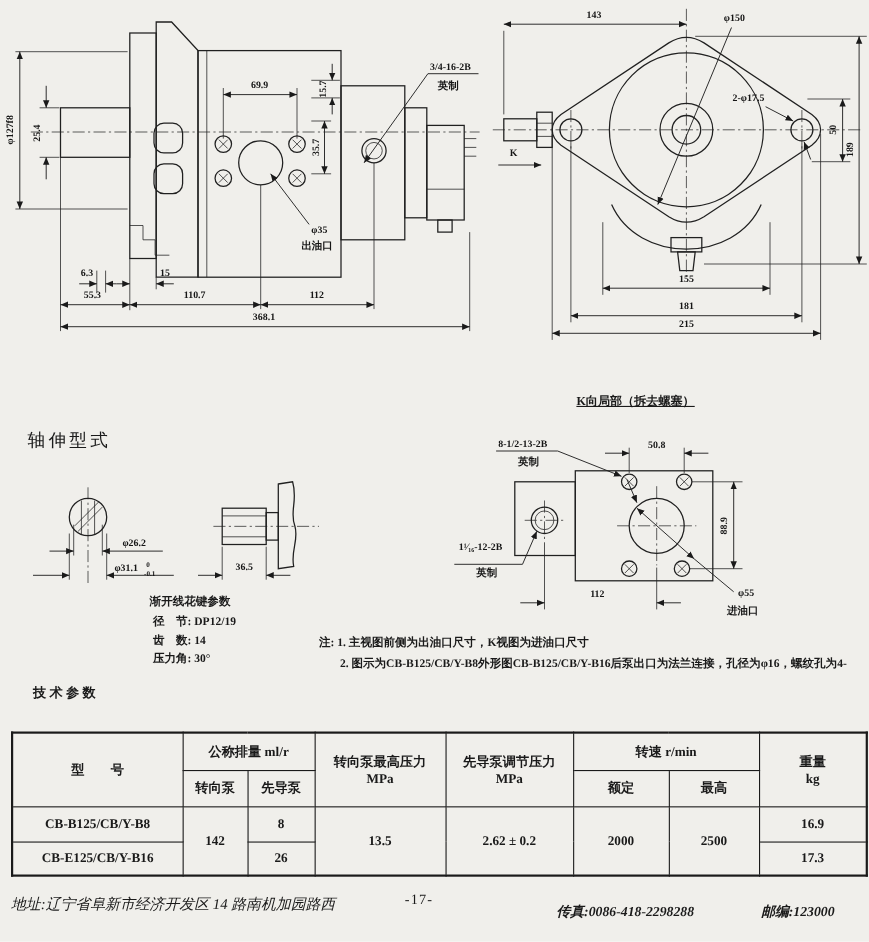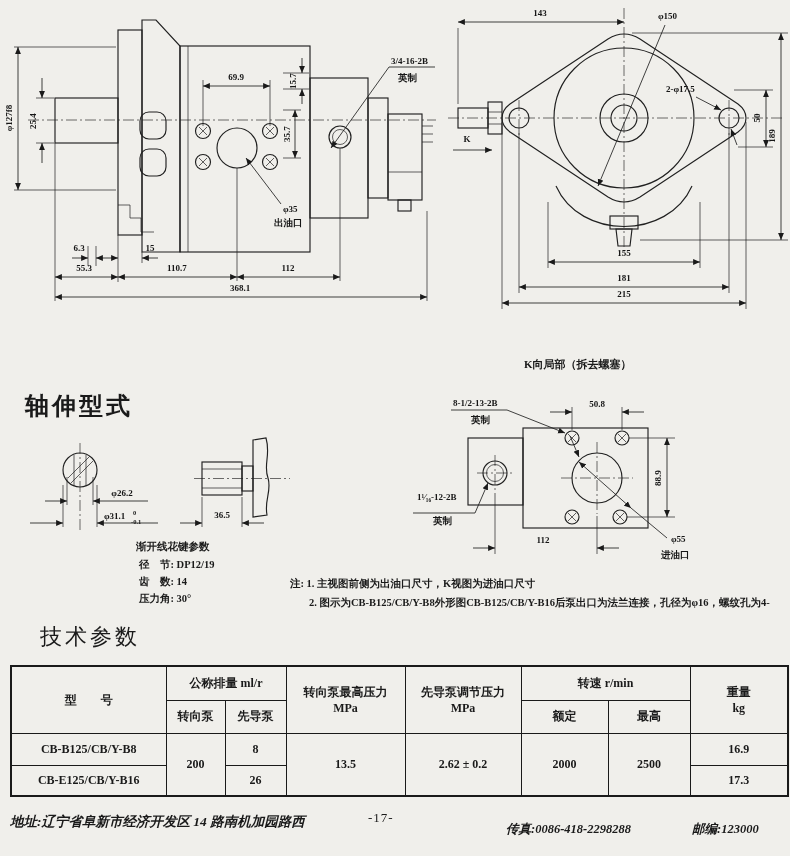--- a/index.html
+++ b/index.html
@@ -6,27 +6,27 @@
   .page{position:relative;width:790px;height:856px;background:#f0efeb;font-family:"Liberation Serif",serif;color:#1a1a1a;overflow:hidden;}
   .page svg{position:absolute;overflow:visible;}
   svg text{font-family:"Liberation Serif",serif;font-weight:bold;fill:#161616;font-size:9px;}
   svg text.sm{font-size:6.5px;}
   svg text.cjk{font-size:9.5px;}
   .ol{stroke:#202020;stroke-width:1.15;fill:none;stroke-linejoin:miter;}
   .thin{stroke:#202020;stroke-width:0.7;fill:none;}
   .dim{stroke:#202020;stroke-width:0.85;fill:none;}
   .cl{stroke:#202020;stroke-width:0.65;fill:none;stroke-dasharray:11 3 2 3;}
   .abs{position:absolute;white-space:nowrap;}
-  .hd1{font-size:24px;font-weight:bold;letter-spacing:3px;}
-  .hd2{font-size:22px;font-weight:normal;letter-spacing:3px;margin-left:10px;}
-  .kv-title{font-size:11px;font-weight:bold;}
+  .hd1{font-size:16px;font-weight:normal;letter-spacing:3px;}
+  .hd2{font-size:12px;font-weight:bold;letter-spacing:3px;}
+  .kv-title{font-size:11px;font-weight:bold;text-decoration:underline;}
   .spline{font-size:10.5px;font-weight:bold;}
   .note{font-size:10.5px;font-weight:bold;}
   .ftr{font-size:12.5px;font-weight:bold;font-style:italic;}
-  .addr{font-size:13.5px;font-weight:bold;font-style:italic;}
+  .addr{font-size:13.5px;font-weight:normal;font-style:italic;}
   .pgnum{font-size:13px;font-weight:normal;letter-spacing:1px;}
   table.spec{position:absolute;left:10px;top:665px;width:777px;border-collapse:collapse;table-layout:fixed;
     background:transparent;border:2.4px solid #1a1a1a;}
   table.spec th,table.spec td{border:1.5px solid #1a1a1a;text-align:center;vertical-align:middle;
     font-size:12px;font-weight:bold;padding:0;line-height:1.35;}
 </style>
 </head>
 <body>
 
 <div class="page">
@@ -361,21 +361,21 @@
       </th>
     </tr>
     <tr style="height:33px">
       <th>转向泵</th>
       <th>先导泵</th>
       <th>额定</th>
       <th>最高</th>
     </tr>
     <tr style="height:32px">
       <td>CB-B125/CB/Y-B8</td>
-      <td rowspan="2">200</td>
+      <td rowspan="2">142</td>
       <td>8</td>
       <td rowspan="2">13.5</td>
       <td rowspan="2">2.62 ± 0.2</td>
       <td rowspan="2">2000</td>
       <td rowspan="2">2500</td>
       <td>16.9</td>
     </tr>
     <tr style="height:31px">
       <td>CB-E125/CB/Y-B16</td>
       <td>26</td>

